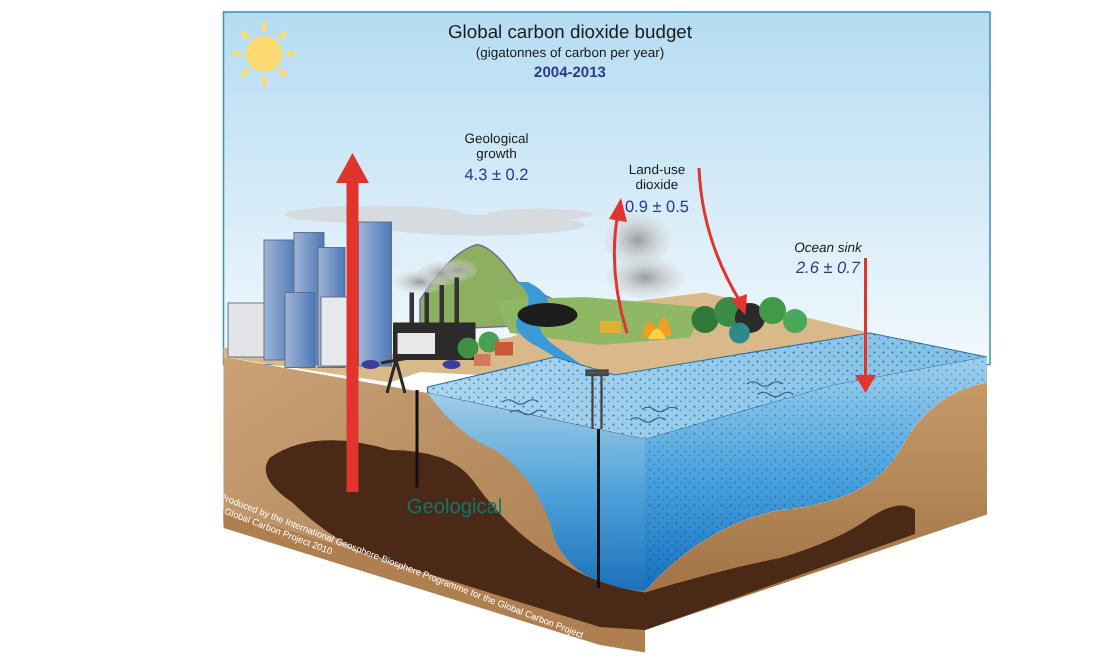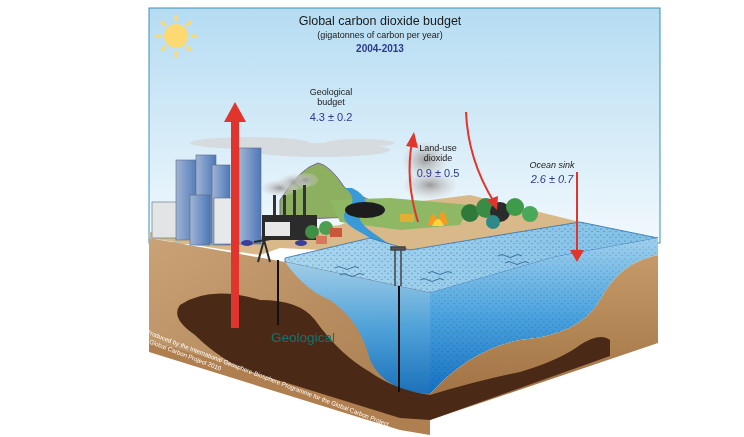--- a/index.html
+++ b/index.html
@@ -190,25 +190,25 @@
     </g>
   </svg>
 
   <div id="subtitle" class="lbl">(gigatonnes of carbon per year)</div>
   <div id="title" class="lbl">Global carbon dioxide budget</div>
   <div id="period" class="lbl">2004-2013</div>
 
 
   <div class="lbl" style="left:296px; top:87px; width:70px;">
     <div class="fname">Geological</div>
-    <div class="fname">budget</div>
+    <div class="fname">growth</div>
     <div class="fval val">4.3 ± 0.2</div>
   </div>
 
-  <div class="lbl" style="left:408px; top:108px; width:60px;margin-top:35px;">
+  <div class="lbl" style="left:408px; top:108px; width:60px;">
     <div class="fname">Land-use</div>
     <div class="fname">dioxide</div>
     <div class="fval val">0.9 ± 0.5</div>
   </div>
 
 
   <div class="lbl" style="left:522px; top:160px; width:60px;font-style:italic;">
     <div class="fname">Ocean sink</div>
     <div class="fval val">2.6 ± 0.7</div>
   </div>

